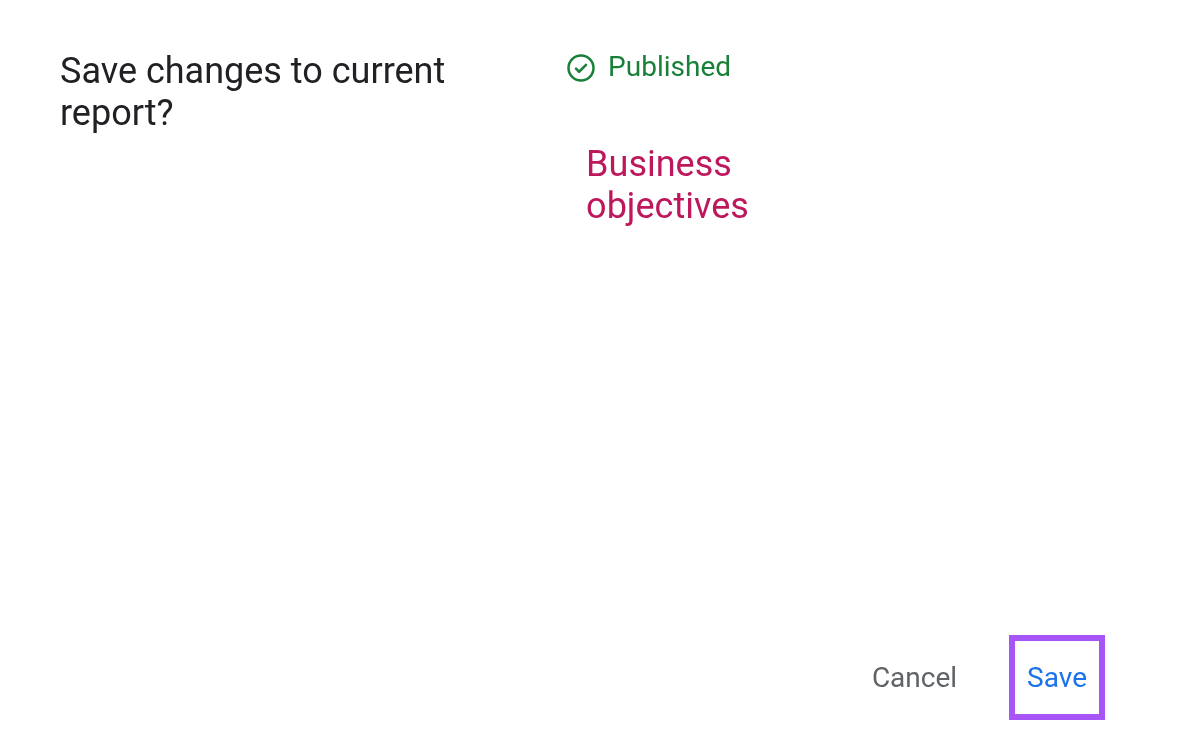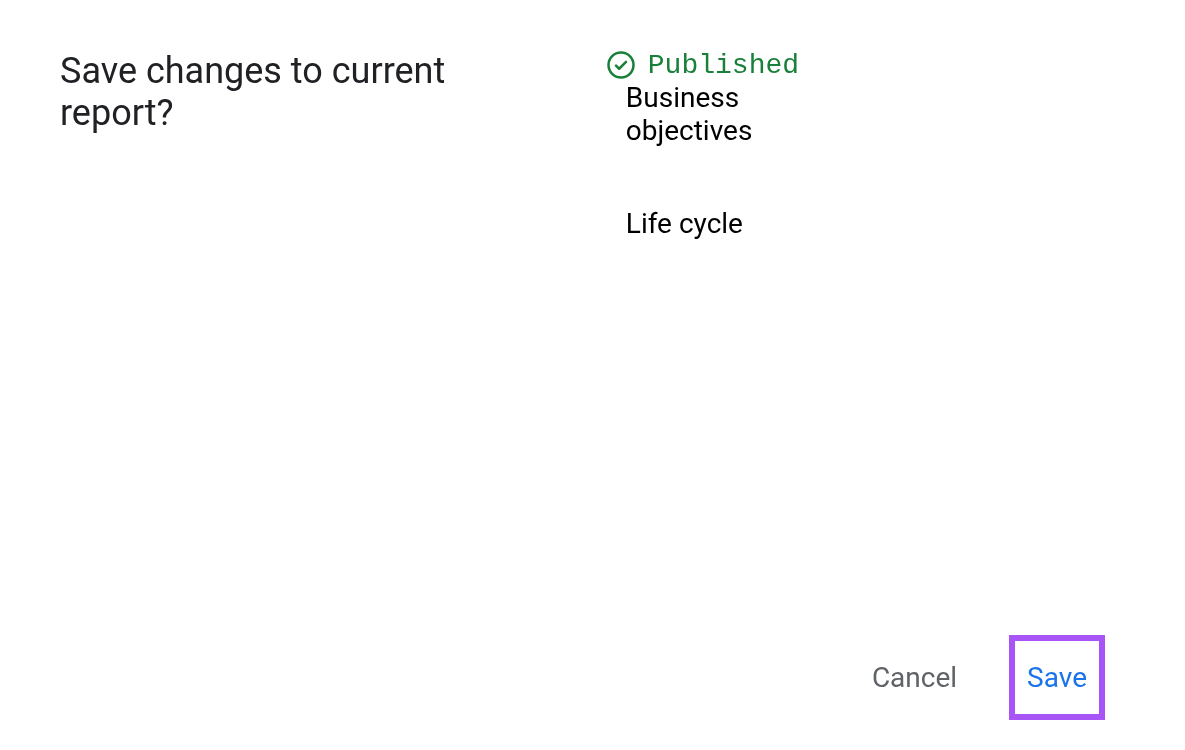--- a/index.html
+++ b/index.html
@@ -31,41 +31,41 @@
       font-weight: 400;
       color: #5f6368;
       line-height: 1.5;
       margin-bottom: 92px;
     }
     .collections-list {
       padding-left: 70px;
     }
     .status-row {
       display: flex;
-      align-items: flex-start;
+      align-items: flex-end;
       gap: 12px;
-      font-family: Liberation Mono, monospace;
+      margin-bottom: 60px;
     }
     .check-icon {
       width: 30px;
       height: 30px;
       flex-shrink: 0;
     }
     .check-icon svg {
       width: 100%;
       height: 100%;
     }
     .status-label {
       font-size: 28px;
       color: #188038;
       font-weight: 400;
     }
     .collection-item {
-      font-size: 28px;
-      color: #000000;
+      font-size: 36px;
+      color: #be185d;
       font-weight: 400;
       margin-bottom: 60px;
       margin-left: 20px;
     }
     .dialog-actions {
       margin-top: auto;
       display: flex;
       justify-content: flex-end;
       align-items: center;
       gap: 36px;
@@ -106,21 +106,20 @@
       <span class="check-icon">
         <svg viewBox="0 0 24 24" fill="none" stroke="#188038" stroke-width="2">
           <circle cx="12" cy="12" r="10"></circle>
           <path d="M8 12.5l2.5 2.5L16 9.5" stroke-linecap="round" stroke-linejoin="round"></path>
         </svg>
       </span>
       <span class="status-label">Published</span>
     </div>
 
     <div class="collection-item">Business objectives</div>
-    <div class="collection-item">Life cycle</div>
   </div>
 
   <div class="dialog-actions">
     <button class="cancel-button">Cancel</button>
     <div class="save-button-wrapper">
       <button class="save-button">Save</button>
     </div>
   </div>
 </div>
 

